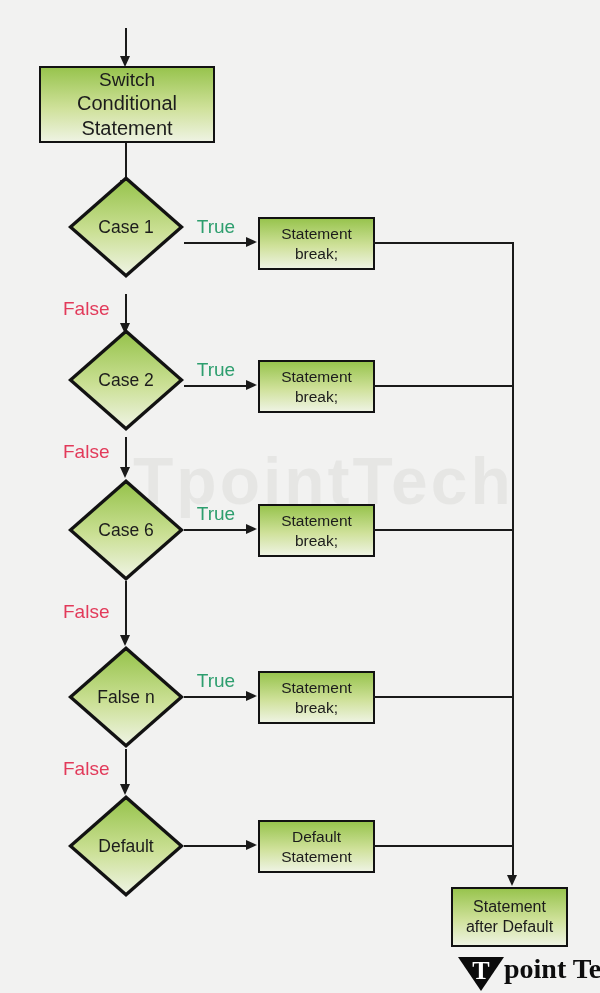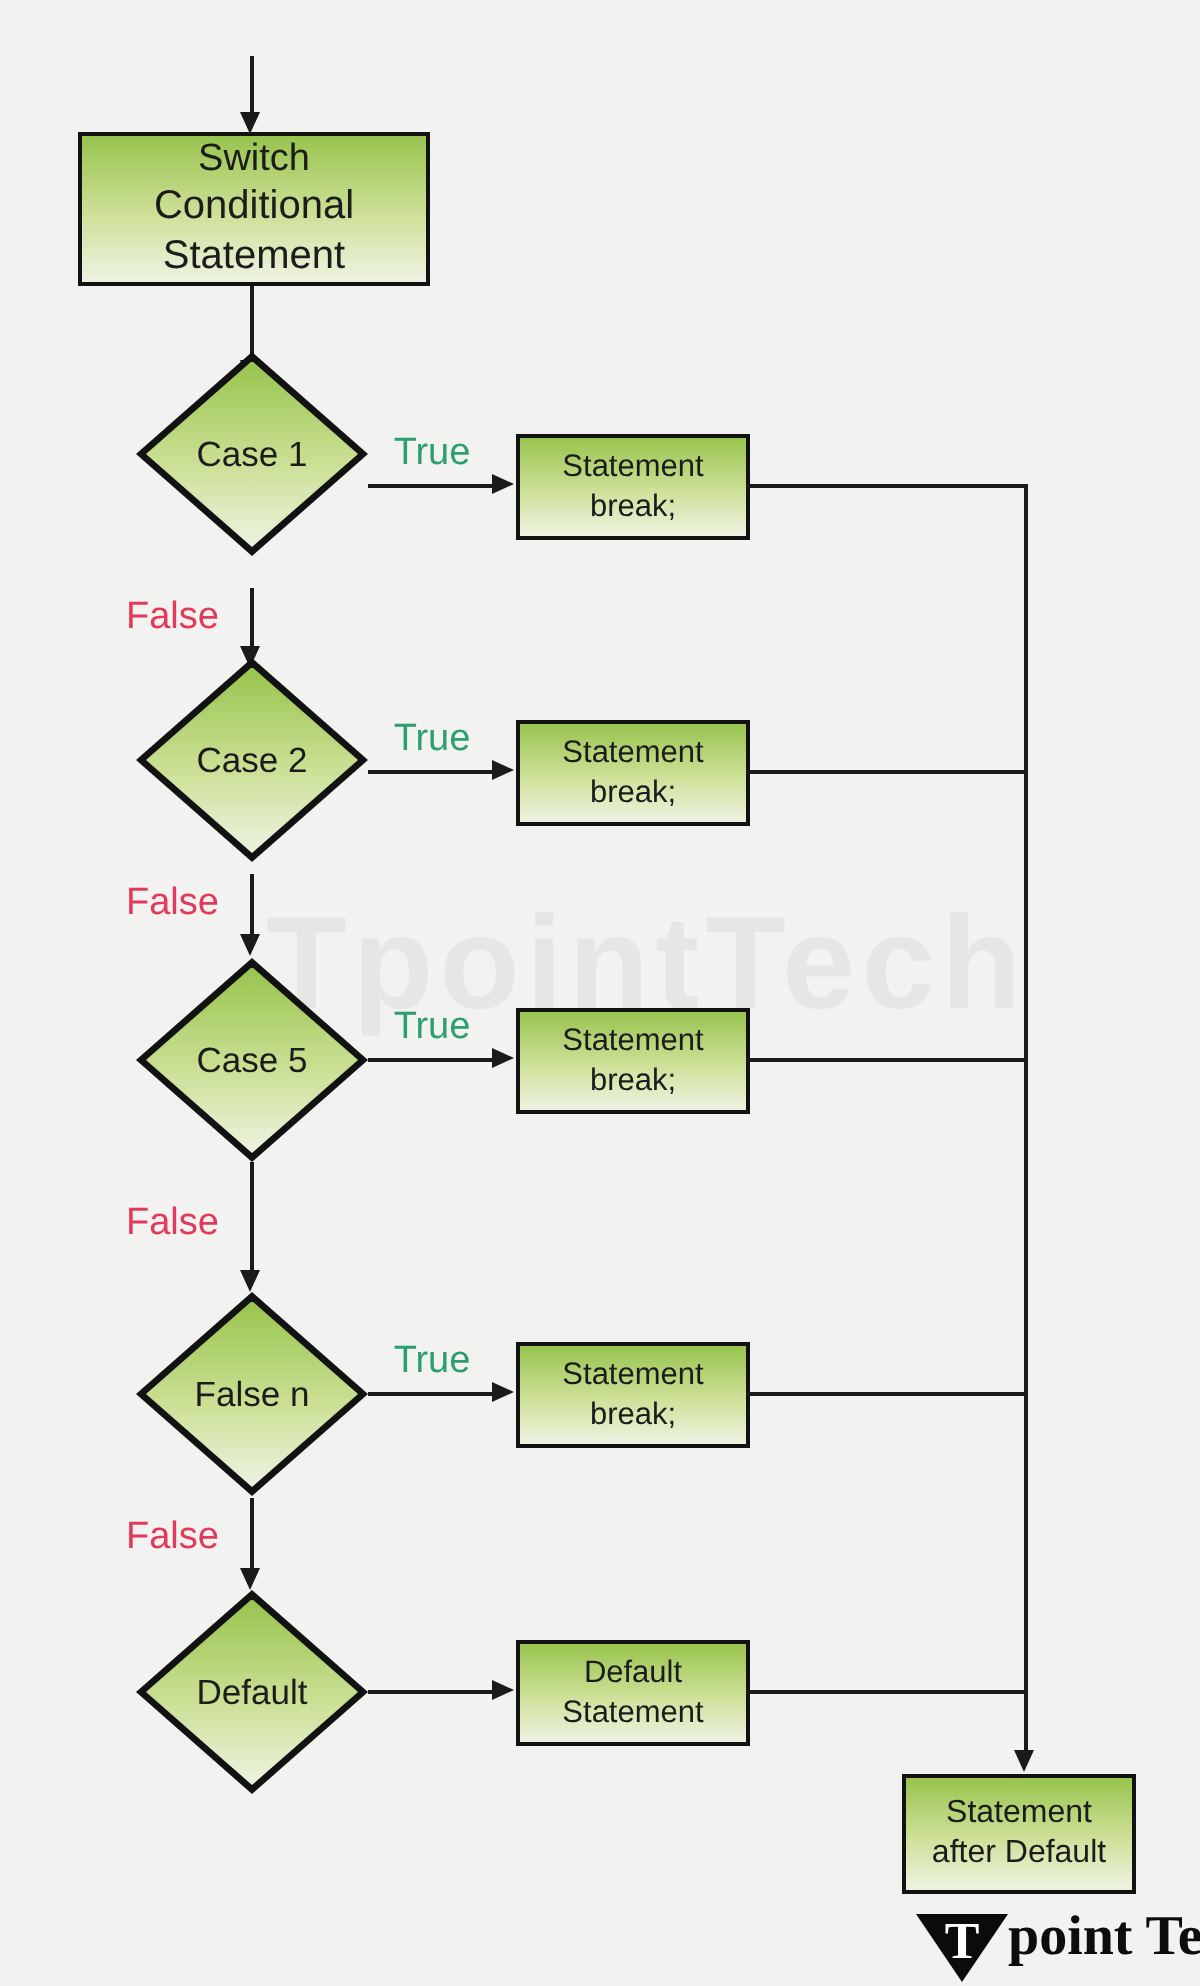--- a/index.html
+++ b/index.html
@@ -101,21 +101,21 @@
     <div>Statement</div>
     <div>break;</div>
   </div>
   <div class="hline" style="left:373px;top:385px;width:141px;"></div>
   <div class="lbl-false" style="top:441px;">False</div>
   <div class="vline" style="left:125px;top:437px;height:31px;"></div>
   <div class="ah-down" style="left:120px;top:467px;"></div>
 
   <div class="diamond-outer" style="left:68px;top:479px;">
     <div class="diamond-inner">
-        <span>Case 5</span>
+        <span>Case 6</span>
       </div>
   </div>
   <div class="lbl-true" style="top:503px;">True</div>
   <div class="hline" style="left:184px;top:529px;width:63px;"></div>
   <div class="ah-right" style="left:246px;top:524px;"></div>
   <div class="node-box" style="left:258px;top:504px;width:117px;height:53px;">
     <div>Statement</div>
     <div>break;</div>
   </div>
   <div class="hline" style="left:373px;top:529px;width:141px;"></div>

